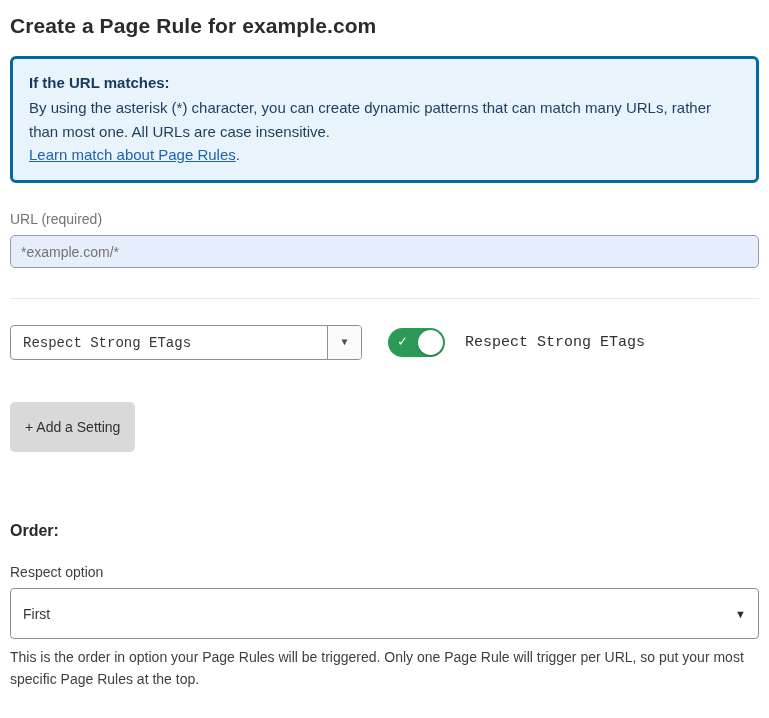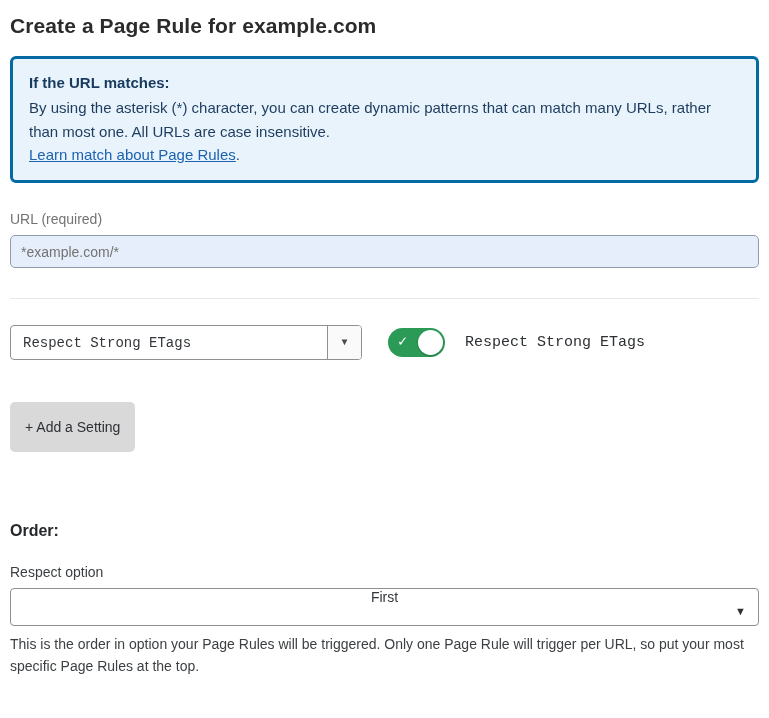--- a/index.html
+++ b/index.html
@@ -159,31 +159,30 @@
     color: #2e3134;
   }
   .add-setting-btn {
     margin-top: 42px;
   }
   .order-heading {
     margin-top: 70px;
   }
   .order-select {
     width: 100%;
-    height: 38px;
+    height: 51px;
     border: 1px solid #8f8f8f;
     border-radius: 4px;
     background: #ffffff;
     display: flex;
     align-items: center;
     padding: 0 12px;
     font-size: 14px;
     color: #33373b;
     cursor: pointer;
-    flex-direction: column;
   }
   .order-select .chevron {
     margin-left: auto;
     font-size: 11px;
     color: #2e3134;
   }
   .help-text {
     margin-top: 8px;
     font-size: 14px;
     line-height: 1.55;

